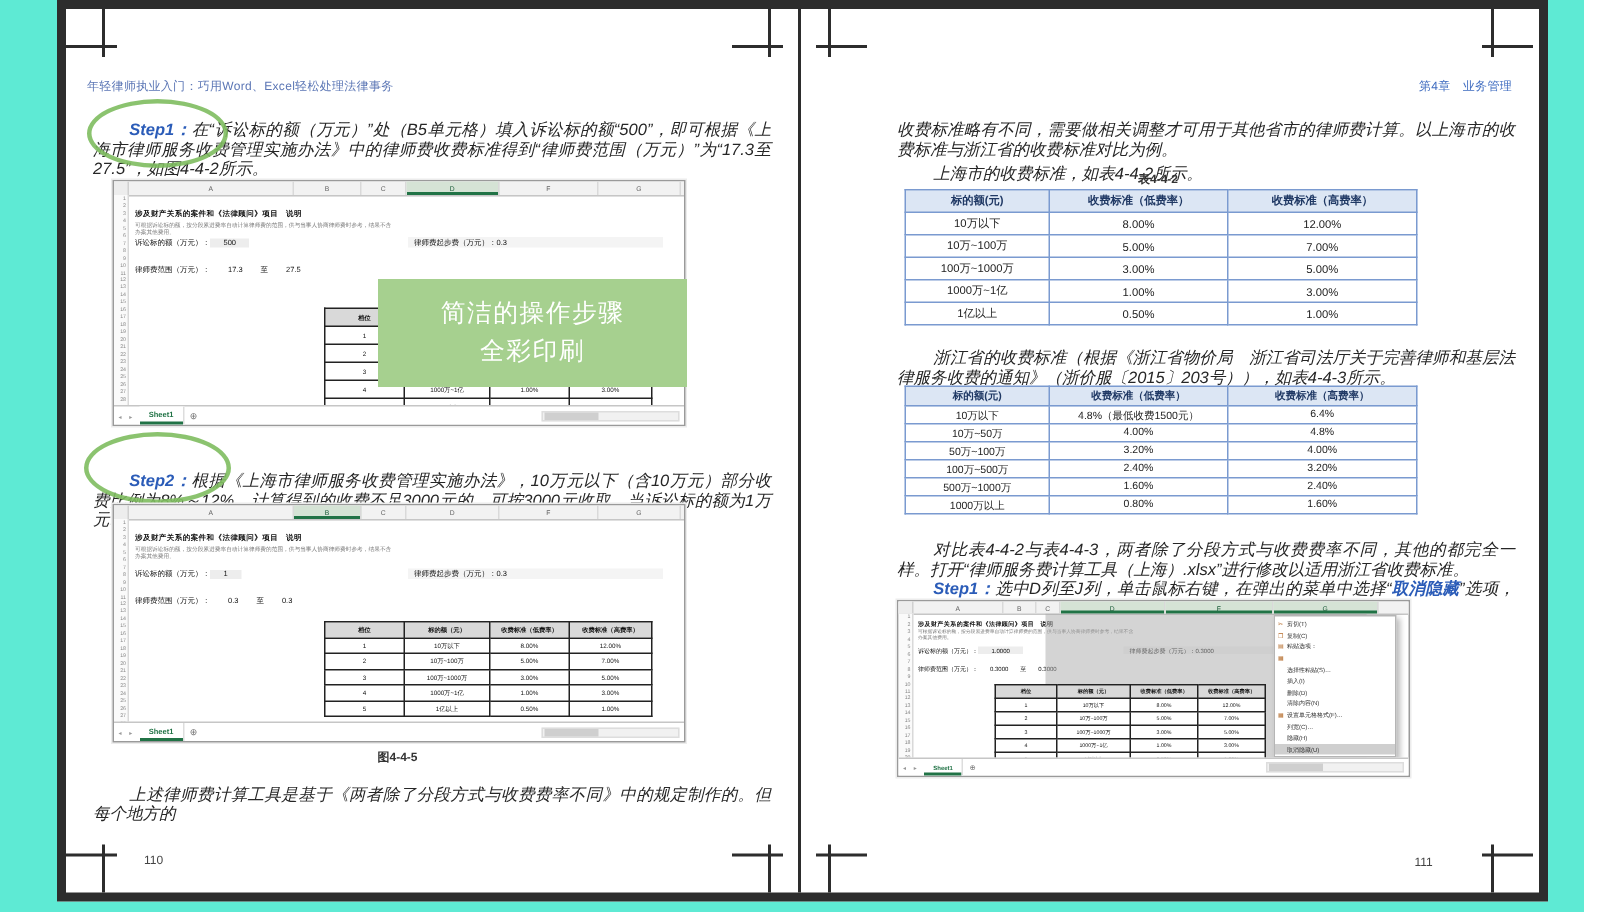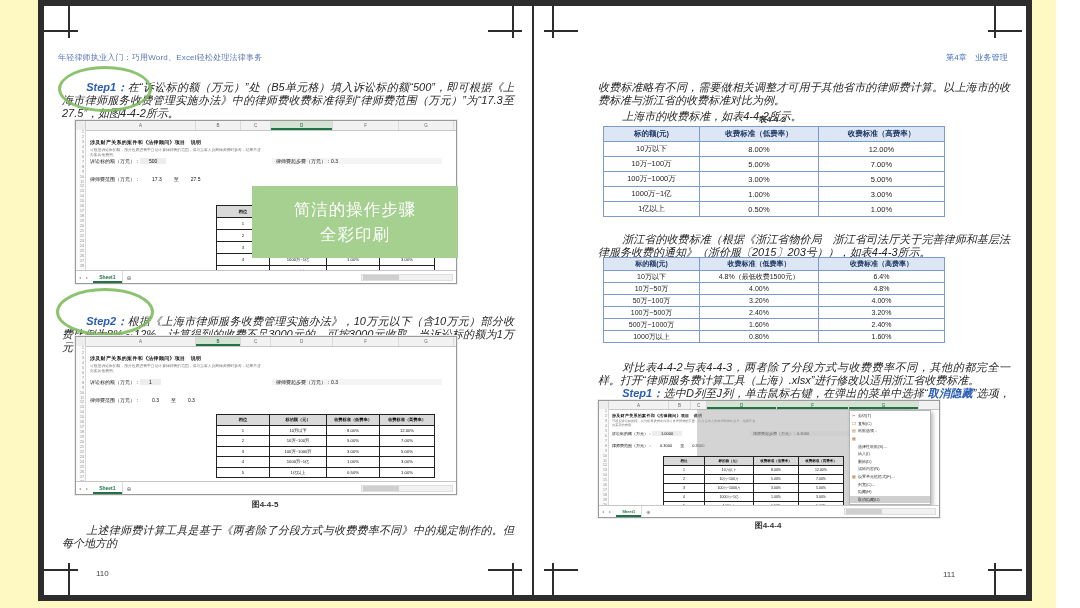--- a/index.html
+++ b/index.html
@@ -1,16 +1,16 @@
 <!DOCTYPE html>
 <html><head>
 <meta charset="utf-8">
 <style>
   html,body{margin:0;padding:0;background:#fff;}
-  #canvas{position:relative;width:1056px;height:608px;background:#fef9c3;overflow:hidden;
+  #canvas{position:relative;width:1056px;height:608px;background:#5eead4;overflow:hidden;
           font-family:"Liberation Sans","DejaVu Sans",sans-serif;color:#222;}
   .frame{position:absolute;left:38px;top:0;width:994px;height:601px;border:6px solid #2d2d2d;box-sizing:border-box;background:#fff;}
   .divider{position:absolute;left:532px;top:6px;width:2px;height:589px;background:#2d2d2d;}
   .mark{position:absolute;background:#2d2d2d;}
 
   .running-head{position:absolute;font-size:8px;letter-spacing:.2px;}
   .head-left{left:58px;top:52px;color:#5b76b5;}
   .head-right{left:598px;top:52px;width:410px;text-align:right;color:#3f6cc0;}
   .para{position:absolute;font-size:11px;line-height:13px;text-align:justify;color:#262626;font-style:italic;}
   .indent{text-indent:2.2em;}
@@ -581,17 +581,16 @@
     <div class="xl-sheetbar" style="height:11px">
       <span class="xl-nav">◂ ▸</span>
       <span class="xl-tab" style="font-size:4px">Sheet1</span>
       <span class="xl-plus" style="font-size:5px">⊕</span>
       <span class="xl-hscroll">
           <i></i>
         </span>
     </div>
   </div>
 
-  <div class="figcap" style="left:598px;top:520px;width:340px">图4-4-4</div>
 
   <div class="pagenum" style="left:943px;top:538px">111</div>
 
 </div>
 
 </body></html>

